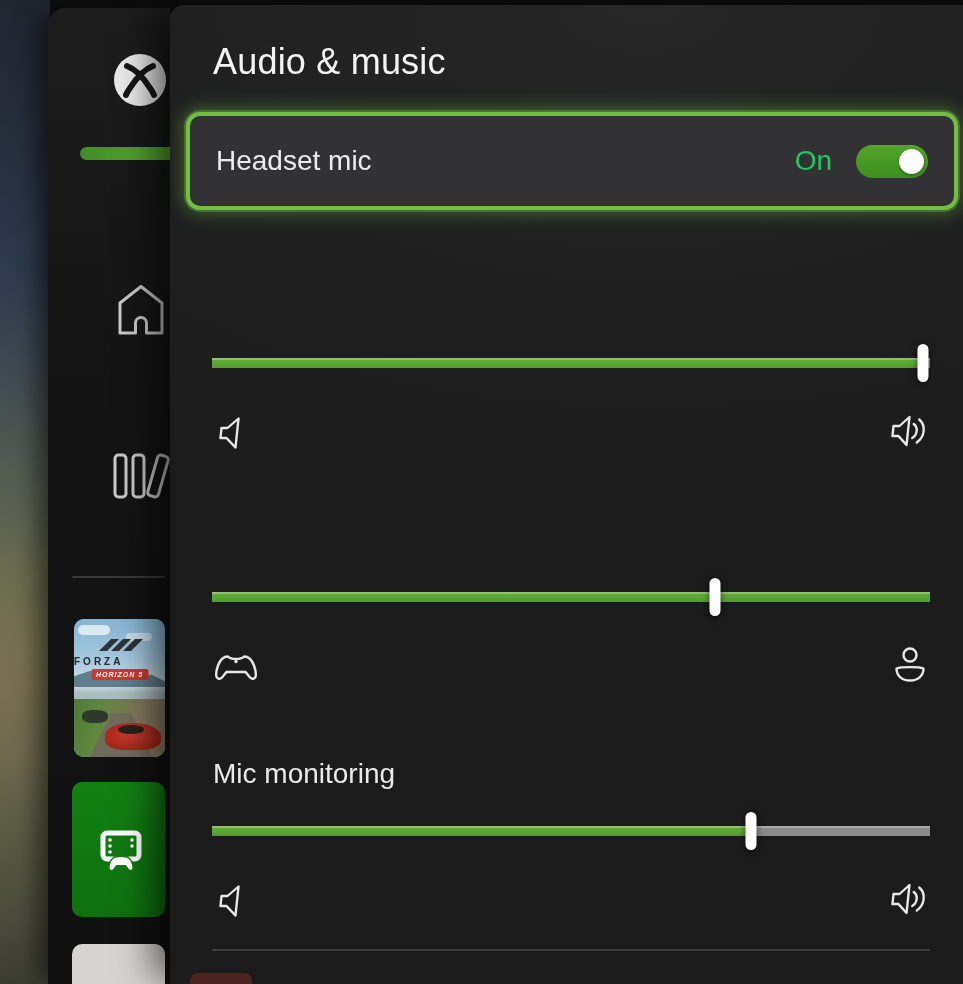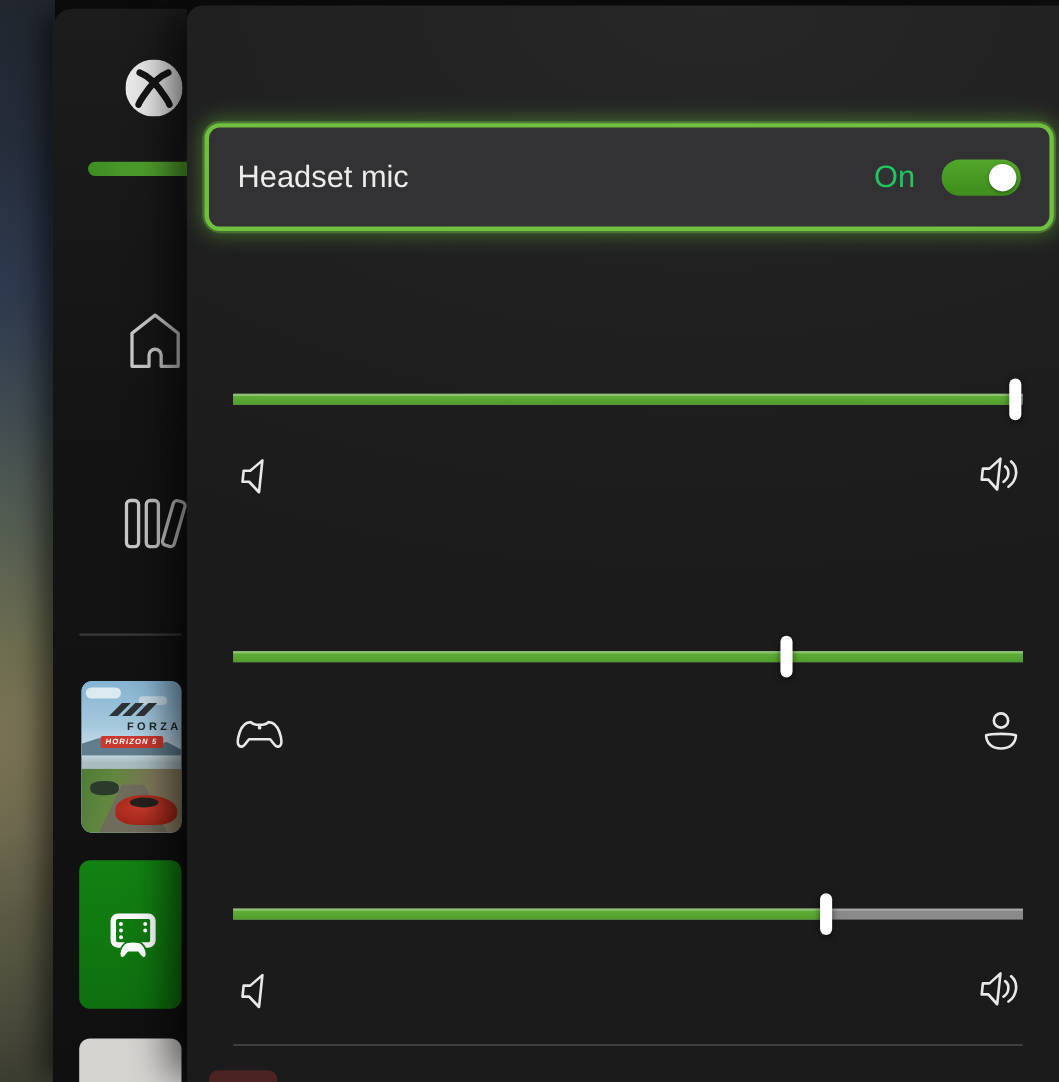--- a/index.html
+++ b/index.html
@@ -29,21 +29,21 @@
 
   
   .tile{position:absolute;border-radius:10px;overflow:hidden;}
   .tile-forza{left:74px;top:619px;width:91px;height:138px;background:#7fb0cc;}
   .fz-sky{position:absolute;inset:0;background:linear-gradient(180deg,#86b4d2 0%,#a6c9de 30%,#cfe0e8 47%,#a9bcc0 54%);}
   .fz-cloud{position:absolute;top:6px;left:4px;width:32px;height:10px;background:#e9f2f6;border-radius:8px;opacity:.85;}
   .fz-cloud2{position:absolute;top:14px;left:52px;width:26px;height:8px;background:#dfeaf0;border-radius:8px;opacity:.7;}
   .fz-mount{position:absolute;top:50px;left:0;right:0;height:18px;background:#4e6d7e;opacity:.85;
     clip-path:polygon(0 100%,0 40%,18% 10%,34% 55%,52% 20%,70% 60%,85% 30%,100% 70%,100% 100%);}
   .fz-logo{position:absolute;top:20px;left:50%;transform:translateX(-50%);}
-  .fz-name{position:absolute;top:37px;width:100%;text-align:right;font-size:10px;font-weight:700;
+  .fz-name{position:absolute;top:37px;width:100%;text-align:left;font-size:10px;font-weight:700;
     letter-spacing:3px;color:#23282c;}
   .fz-banner{position:absolute;top:50px;left:50%;transform:translateX(-50%);background:#cb3a30;
     color:#fff;font-size:7px;font-weight:700;font-style:italic;letter-spacing:1px;
     padding:2px 5px;border-radius:2px;white-space:nowrap;}
   .fz-land{position:absolute;bottom:0;left:0;right:0;height:58px;
     background:linear-gradient(105deg,#4e7a36 0%,#61873f 28%,#6f7e4a 45%,#837a5c 62%,#8d8266 100%);}
   .fz-road{position:absolute;bottom:0;left:16px;width:62px;height:44px;background:#6f6a5e;
     clip-path:polygon(34% 0,66% 0,100% 100%,0 100%);opacity:.9;}
   .fz-car2{position:absolute;bottom:34px;left:8px;width:26px;height:13px;background:#2c3a2c;border-radius:40%;}
   .fz-car{position:absolute;bottom:7px;right:4px;width:56px;height:27px;border-radius:45% 50% 35% 35%;
@@ -168,20 +168,21 @@
             <circle cx="35" cy="16" r="1.8" fill="#fff"></circle>
           <path d="M16 28 c3 -2.5 13 -2.5 16 0 c3.5 3 5 9 3.8 11.5 c-1.2 2 -3.6 1.4 -5.2 -0.8 l-2.3 -3 h-8.6 l-2.3 3 c-1.6 2.2 -4 2.8 -5.2 0.8 C11 37 12.5 31 16 28 z" fill="#ffffff" stroke="#117a11" stroke-width="1.6"></path>
         </svg>
       </div>
     </div>
 
     <div class="tile tile-light"></div>
   </div>
 
   <div class="main-panel">
+    <div class="panel-title">Audio &amp; music</div>
 
     <div class="focus-row">
       <span class="row-label">Headset mic</span>
       <span class="row-right">
         <span class="state-label">On</span>
         <span class="toggle">
           <span class="knob"></span>
         </span>
       </span>
     </div>
@@ -217,20 +218,21 @@
         <circle cx="26" cy="13.5" r="1.7" fill="#e8e8e8"></circle>
       </svg>
     </div>
     <div class="icon ic-r2">
       <svg width="38" height="40" viewBox="0 0 38 40">
         <circle cx="19" cy="10" r="6.5" fill="none" stroke="#e8e8e8" stroke-width="2.4"></circle>
         <path d="M5.5 23.5 C10 21.7 28 21.7 32.5 23.5 C32.5 31 26.8 35.5 19 35.5 C11.2 35.5 5.5 31 5.5 23.5 Z" fill="none" stroke="#e8e8e8" stroke-width="2.4" stroke-linejoin="round"></path>
       </svg>
     </div>
 
+    <div class="grp-label lbl-3">Mic monitoring</div>
     <div class="slider sl-3" style="--val: 75%; --fill: 75%;">
       <div class="track">
           <div class="fill"></div>
         </div>
       <div class="thumb"></div>
     </div>
     <div class="icon skew ic-l3">
       <svg width="24" height="36" viewBox="0 0 24 36">
         <path d="M3 13 H9 L19 3.5 V32.5 L9 23 H3 Z" fill="none" stroke="#e8e8e8" stroke-width="2.4" stroke-linejoin="round"></path>
       </svg>

